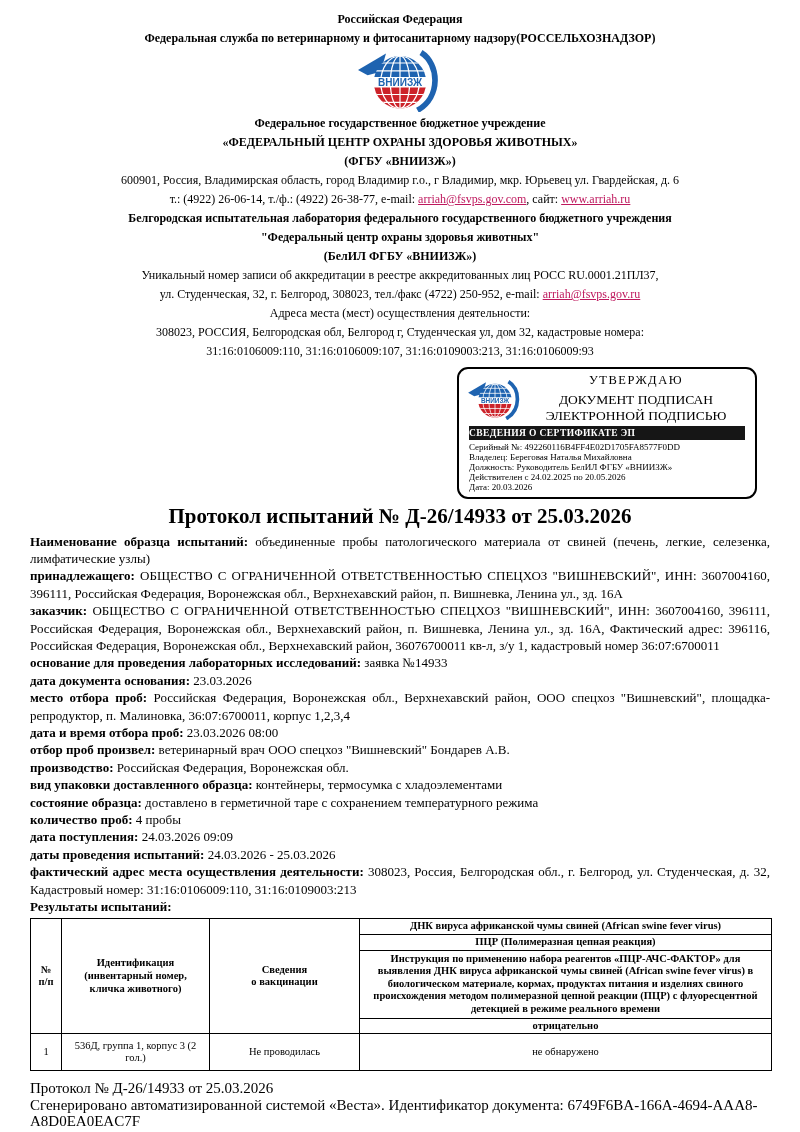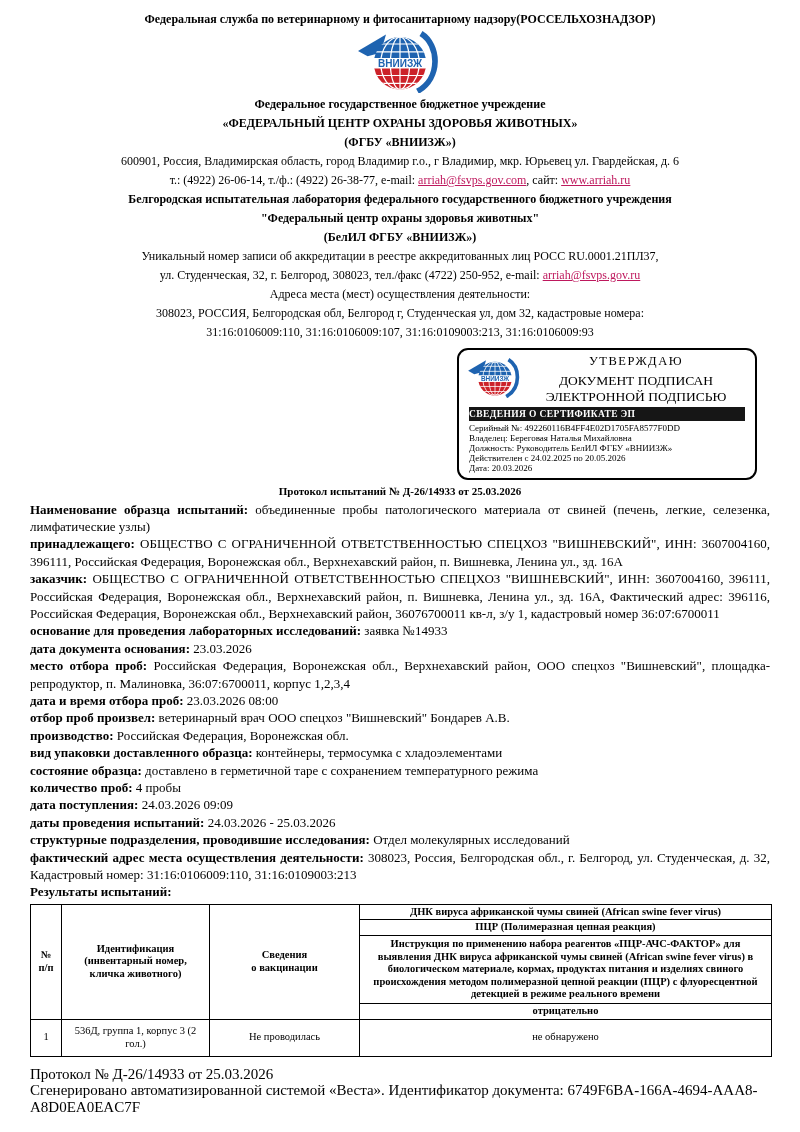--- a/index.html
+++ b/index.html
@@ -6,47 +6,48 @@
   .page{width:800px;height:1132px;box-sizing:border-box;padding:10px 30px 0 30px;
         font-family:"Liberation Serif",serif;color:#000;overflow:hidden;position:relative;}
   p{margin:0;}
   .b{font-weight:bold;}
   .hdr p{font-size:12px;line-height:19px;text-align:center;}
   .logo-wrap{display:flex;justify-content:center;margin:1px 0 2px;}
   .lnk{color:#be185d;text-decoration:underline;cursor:pointer;}
   
   .stamp{width:300px;box-sizing:border-box;margin:6px 13px 4px auto;border:2.5px solid #000;
          border-radius:11px;padding:3px 8px 4px 8px;background:#fff;}
-  .stamp-top{display:flex;align-items:center;}
+  .stamp-top{display:flex;align-items:flex-end;}
   .stamp-logo{flex:0 0 58px;padding-top:1px;}
   .stamp-head{flex:1;text-align:center;}
   .approve{font-size:12.5px;letter-spacing:1.5px;margin-top:1px;}
   .signed{font-size:13.5px;line-height:16px;margin-top:4px;}
   .cert-bar{background:#161616;color:#fff;font-size:9.5px;font-weight:bold;text-align:left;
             letter-spacing:.4px;padding:2px 0;margin:2px 2px 3px 2px;}
   .cert-details{font-size:9px;line-height:9.9px;text-align:left;padding-left:2px;}
   
-  .title{font-size:11px;font-weight:bold;text-align:center;margin:5px 0 4px;}
+  .title{font-size:21px;font-weight:bold;text-align:center;margin:5px 0 4px;}
   .fld{font-size:13px;line-height:17.4px;text-align:justify;}
   
   table{border-collapse:collapse;table-layout:fixed;width:742px;margin-top:3px;}
   td{border:1px solid #000;font-size:10.5px;line-height:12.6px;padding:1px 3px;
      vertical-align:middle;text-align:center;word-wrap:break-word;}
   .pre{white-space:pre-line;}
   .detail{padding:2px 6px;}
   .datarow td{height:34px;}
   
   .footer{font-size:15px;line-height:16.5px;margin-top:9px;text-align:left;}
 </style>
 </head>
 <body>
 
 <div class="page">
 
   <div class="hdr">
+    <p class="b">Российская Федерация</p>
     <p class="b">Федеральная служба по ветеринарному и фитосанитарному надзору(РОССЕЛЬХОЗНАДЗОР)</p>
 
     <div class="logo-wrap">
       <svg width="88" height="63" viewBox="0 0 100 72">
         <polygon points="2,24 34,5 28,26 13,30" fill="#1e63b0"></polygon>
         <path d="M74 4 C95 17 97 55 70 70" stroke="#1e63b0" stroke-width="6.5" fill="none"></path>
         <clipPath id="gclip1">
             <circle cx="50" cy="38" r="30"></circle>
           </clipPath>
         <g clip-path="url(#gclip1)">
@@ -132,21 +133,20 @@
     <p class="fld"><b>дата документа основания:</b><span> 23.03.2026</span></p>
     <p class="fld"><b>место отбора проб:</b><span> Российская Федерация, Воронежская обл., Верхнехавский район, ООО спецхоз "Вишневский", площадка-репродуктор, п. Малиновка, 36:07:6700011, корпус 1,2,3,4</span></p>
     <p class="fld"><b>дата и время отбора проб:</b><span> 23.03.2026 08:00</span></p>
     <p class="fld"><b>отбор проб произвел:</b><span> ветеринарный врач ООО спецхоз "Вишневский" Бондарев А.В.</span></p>
     <p class="fld"><b>производство:</b><span> Российская Федерация, Воронежская обл.</span></p>
     <p class="fld"><b>вид упаковки доставленного образца:</b><span> контейнеры, термосумка с хладоэлементами</span></p>
     <p class="fld"><b>состояние образца:</b><span> доставлено в герметичной таре с сохранением температурного режима</span></p>
     <p class="fld"><b>количество проб:</b><span> 4 пробы</span></p>
     <p class="fld"><b>дата поступления:</b><span> 24.03.2026 09:09</span></p>
     <p class="fld"><b>даты проведения испытаний:</b><span> 24.03.2026 - 25.03.2026</span></p>
-    <p class="fld"><b>структурные подразделения, проводившие исследования:</b><span> Отдел молекулярных исследований</span></p>
     <p class="fld"><b>фактический адрес места осуществления деятельности:</b><span> 308023, Россия, Белгородская обл., г. Белгород, ул. Студенческая, д. 32, Кадастровый номер: 31:16:0106009:110, 31:16:0109003:213</span></p>
     <p class="fld"><b>Результаты испытаний:</b></p>
   </div>
 
   <table>
     <colgroup>
         <col style="width:31px">
         <col style="width:148px">
         <col style="width:150px">
         <col>

